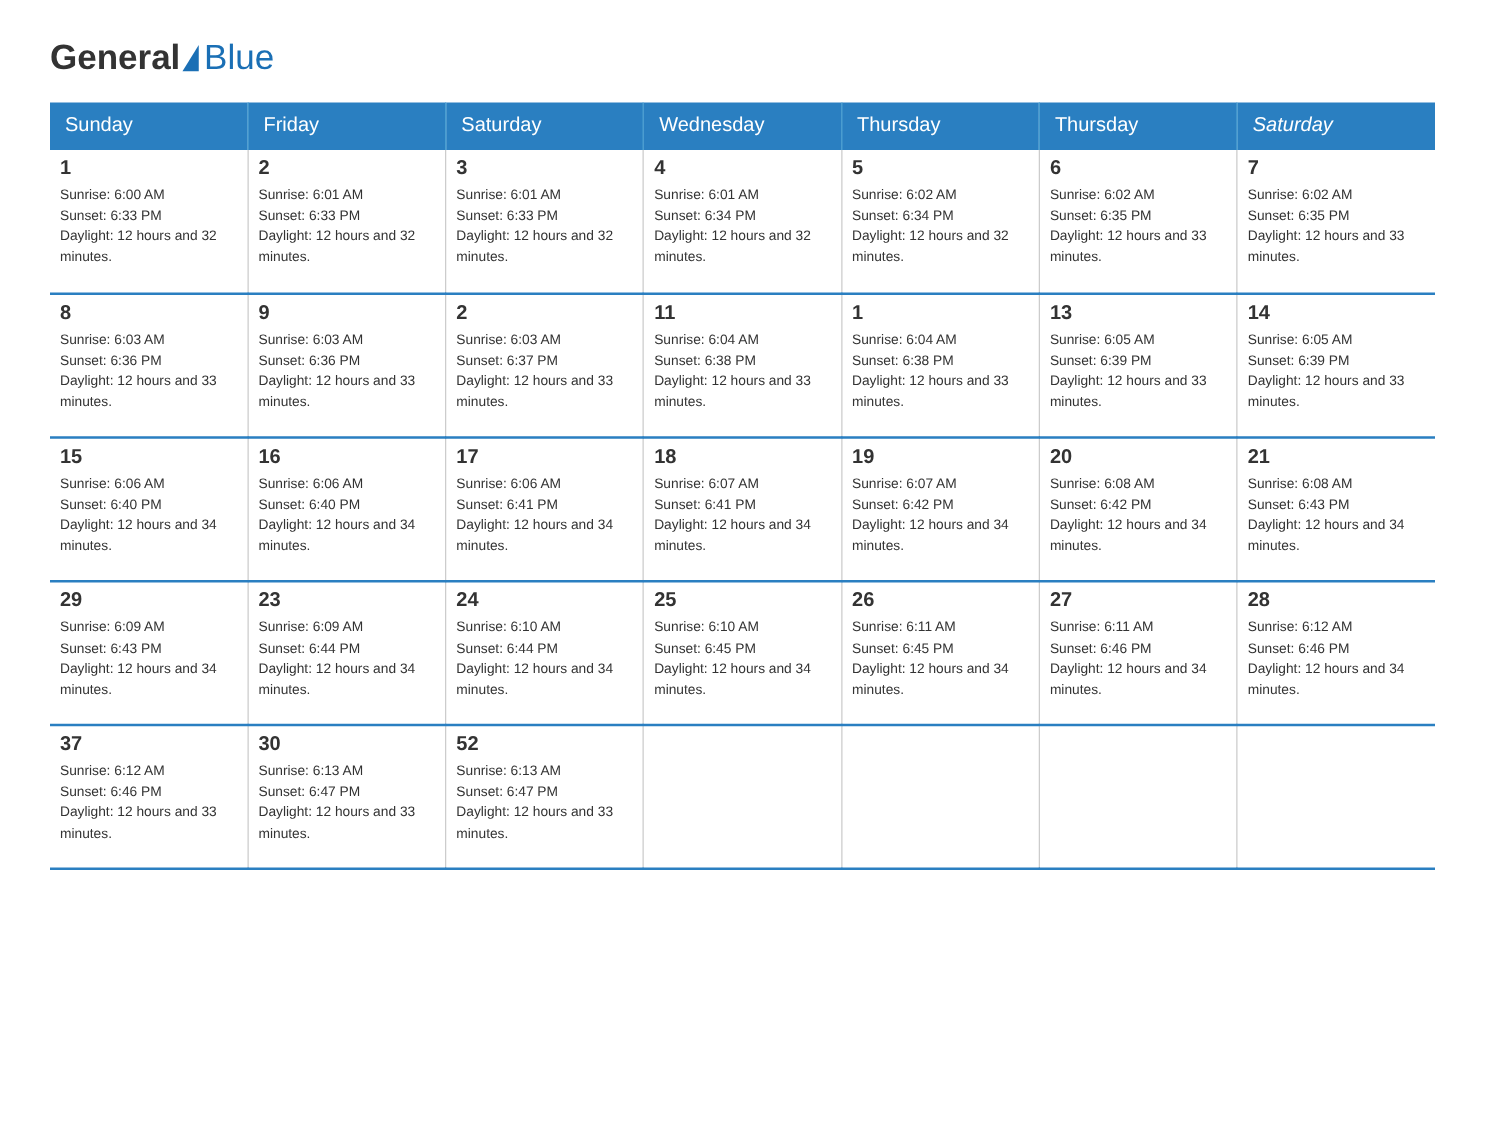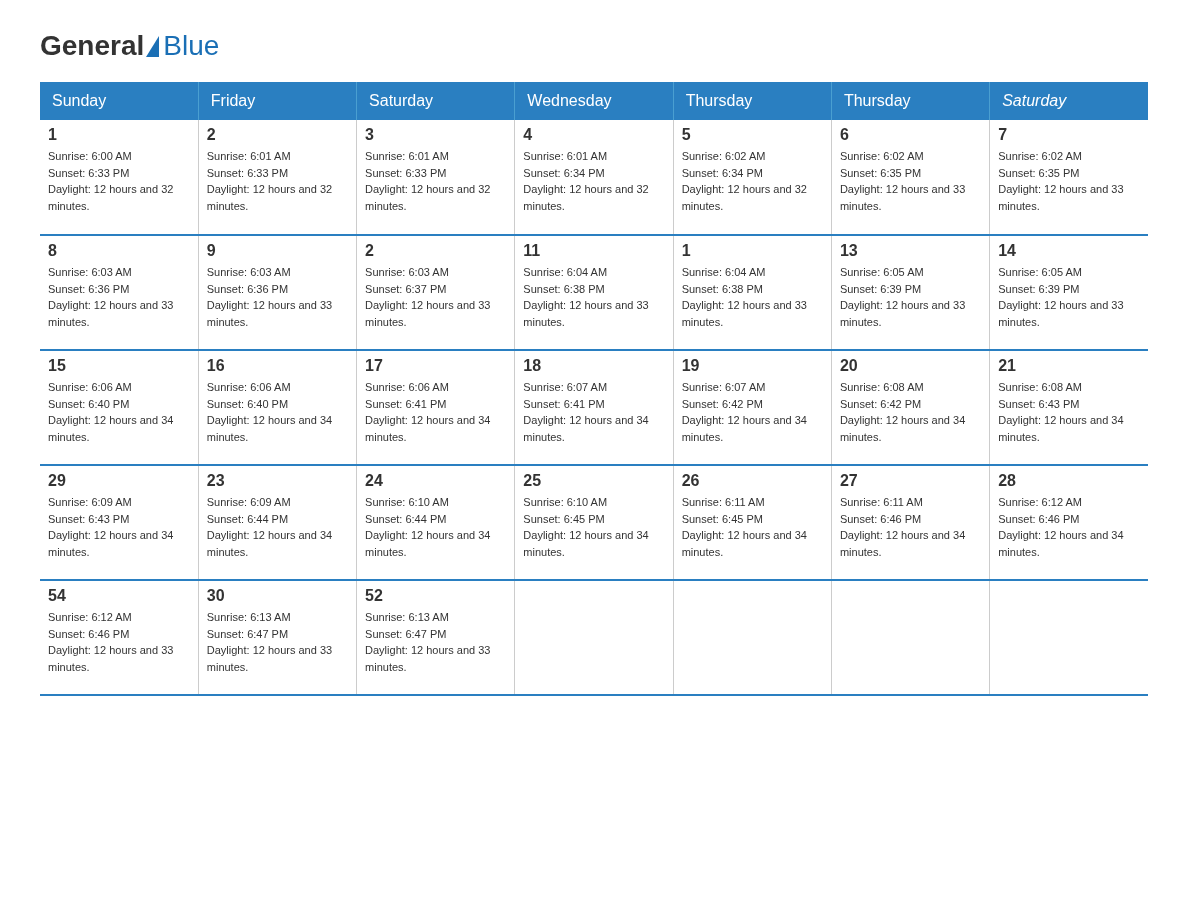--- a/index.html
+++ b/index.html
@@ -234,21 +234,21 @@
           <span class="day-number">27</span>
           <div class="day-info">Sunrise: 6:11 AM<br>Sunset: 6:46 PM<br>Daylight: 12 hours and 34 minutes.</div>
         </td>
         <td>
           <span class="day-number">28</span>
           <div class="day-info">Sunrise: 6:12 AM<br>Sunset: 6:46 PM<br>Daylight: 12 hours and 34 minutes.</div>
         </td>
       </tr>
       <tr>
         <td>
-          <span class="day-number">54</span>
+          <span class="day-number">37</span>
           <div class="day-info">Sunrise: 6:12 AM<br>Sunset: 6:46 PM<br>Daylight: 12 hours and 33 minutes.</div>
         </td>
         <td>
           <span class="day-number">30</span>
           <div class="day-info">Sunrise: 6:13 AM<br>Sunset: 6:47 PM<br>Daylight: 12 hours and 33 minutes.</div>
         </td>
         <td>
           <span class="day-number">52</span>
           <div class="day-info">Sunrise: 6:13 AM<br>Sunset: 6:47 PM<br>Daylight: 12 hours and 33 minutes.</div>
         </td>

